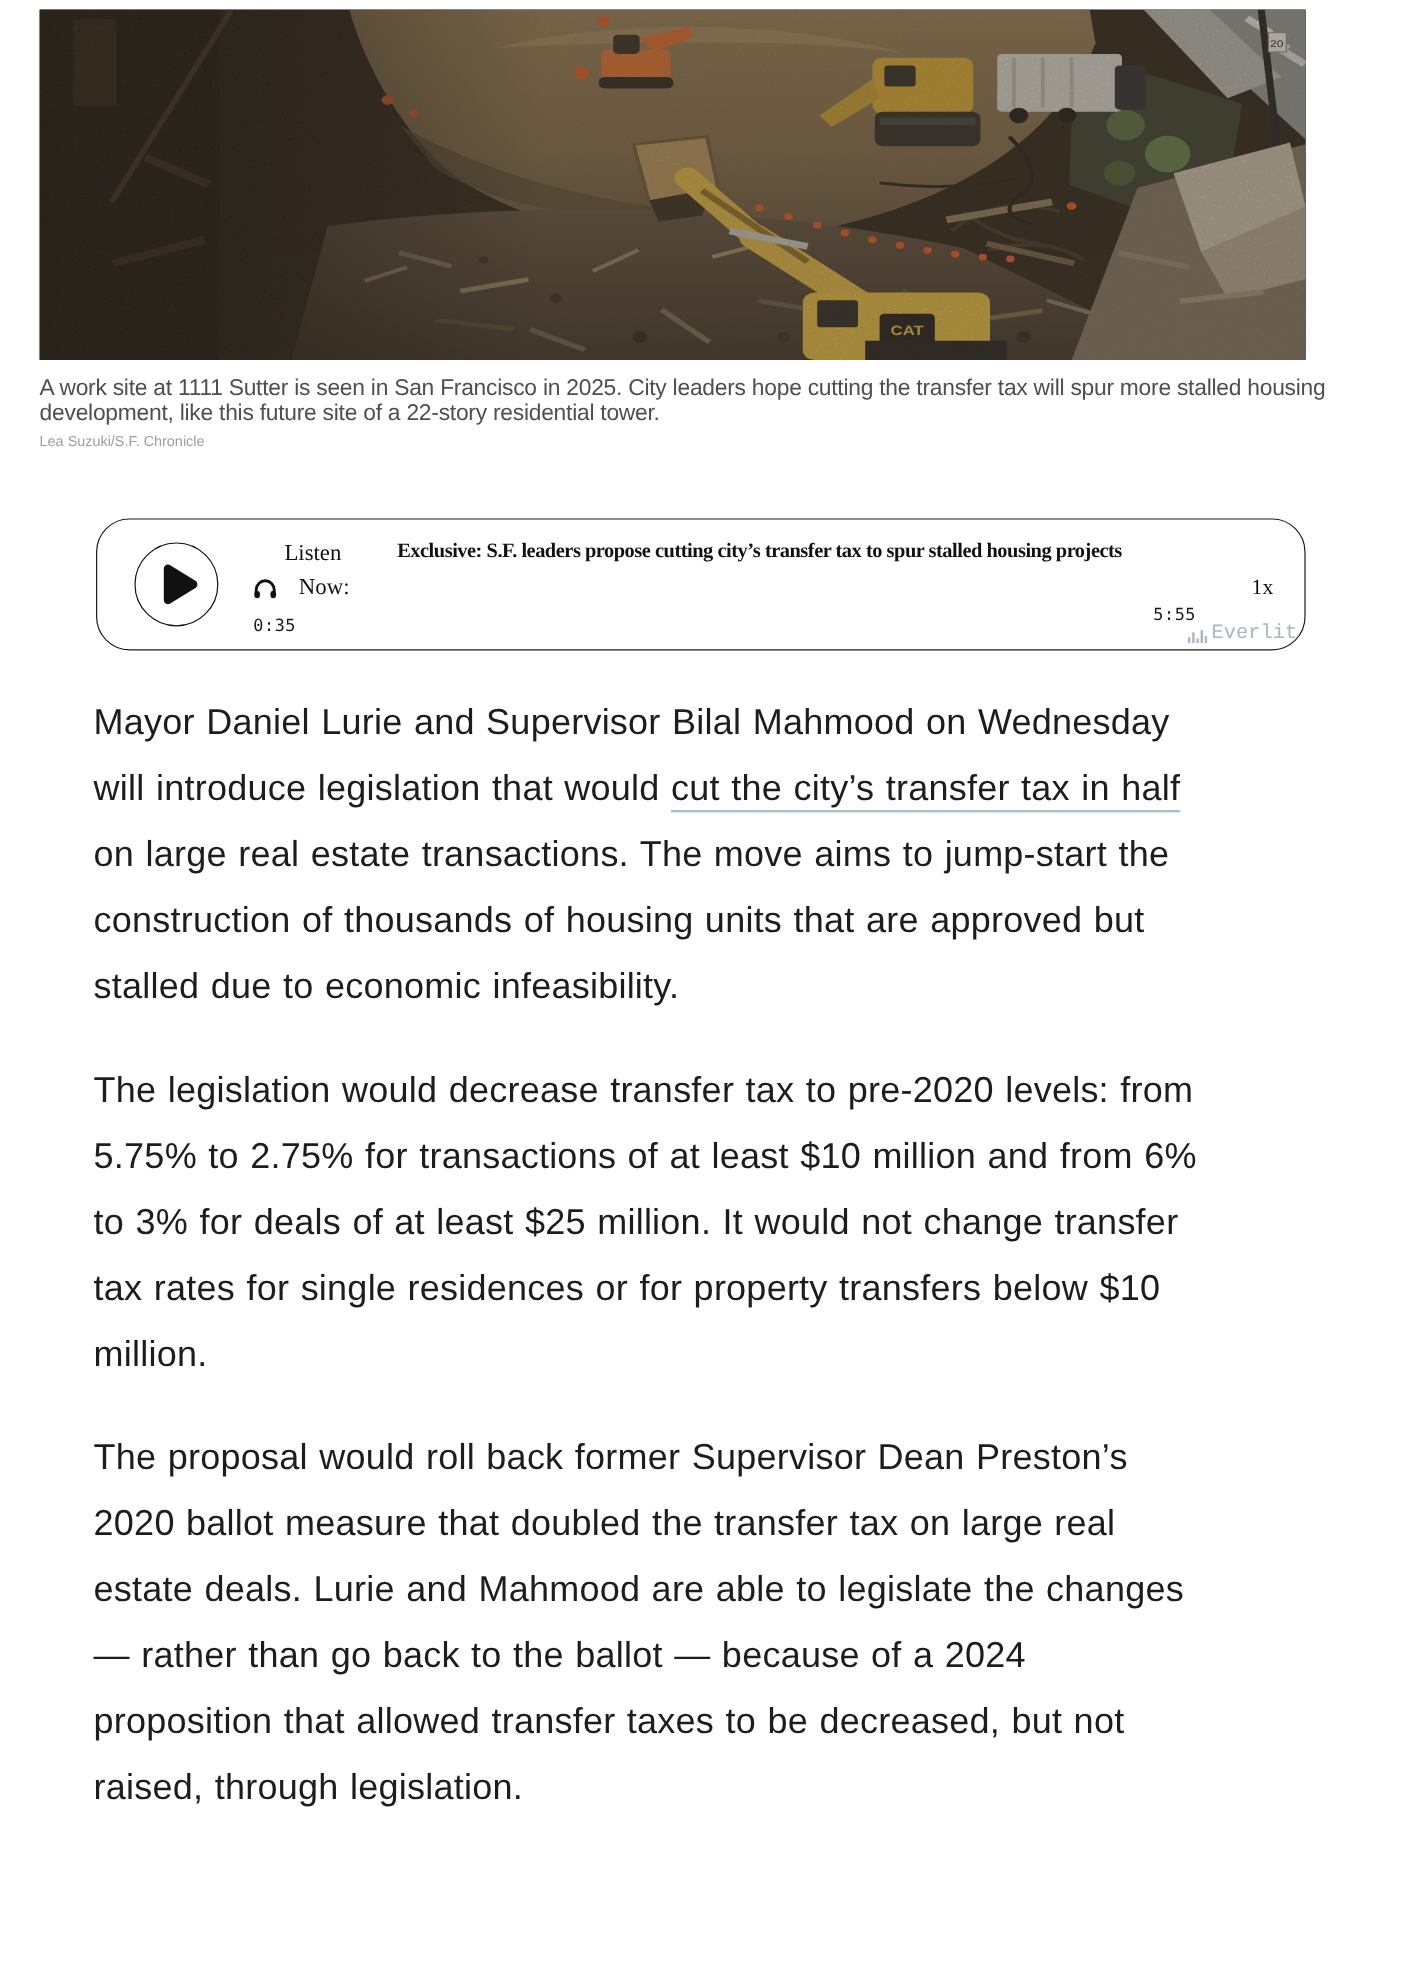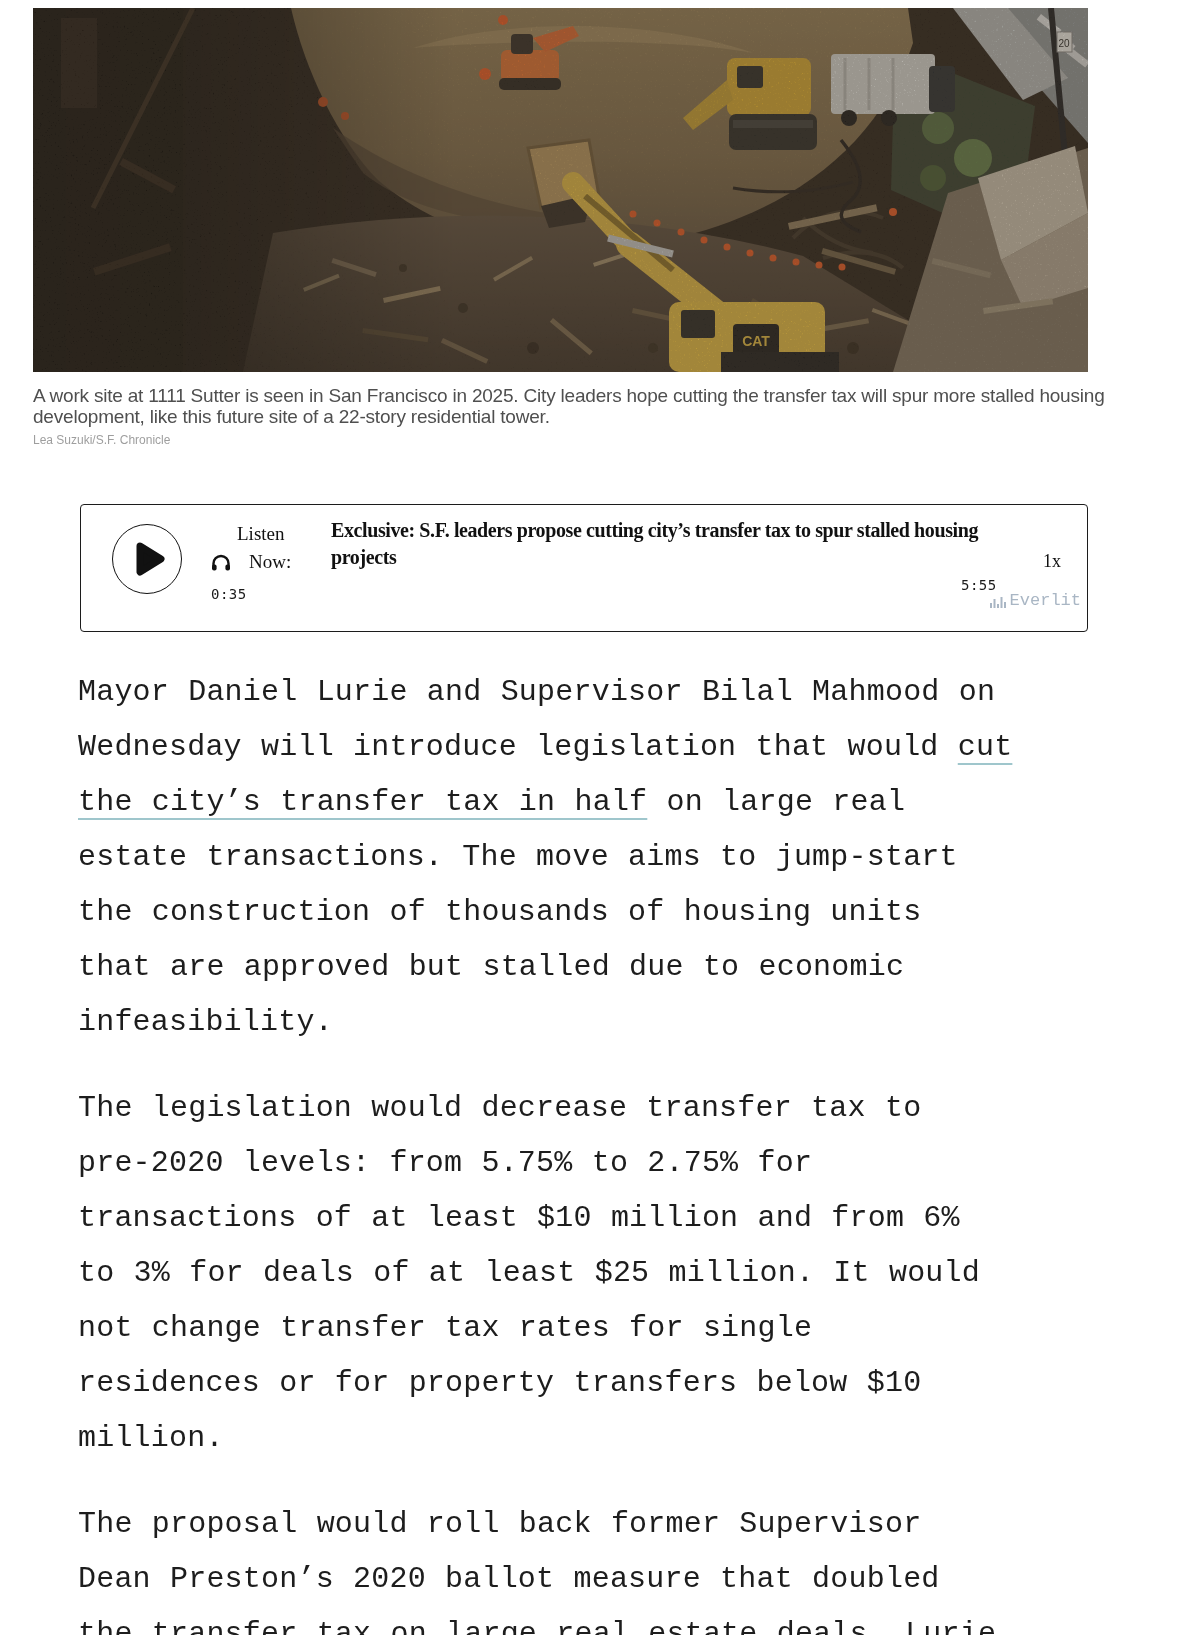--- a/index.html
+++ b/index.html
@@ -12,60 +12,60 @@
   }
   *{box-sizing:border-box;}
   html,body{margin:0;padding:0;}
   body{
     width:1179px;height:1635px;overflow:hidden;background:#fff;
     font-family:"Liberation Sans",sans-serif;
   }
   .page{position:relative;width:1179px;height:1635px;background:#fff;}
 
   
-  .hero{margin:8px 0 0 33px;width:1055px;height:364px;overflow:hidden;background:#1b150f;}
+  .hero{margin:8px 0 0 33px;width:1055px;height:292px;overflow:hidden;background:#1b150f;}
   .hero svg{display:block;width:100%;height:100%;}
   figure{margin:0;padding:0;}
   figcaption{margin:13px 0 0 33px;width:1106px;}
   .caption{margin:0;font-size:19px;line-height:21px;letter-spacing:-0.2px;color:var(--caption_text);}
   .credit{margin:6px 0 0 0;font-size:12px;line-height:15px;color:var(--credit_text);}
 
   
   .player{
-    position:relative;margin:56px 0 0 80px;width:1008px;height:128px;
-    border:1.5px solid var(--player_border);border-radius:4px;background:#fff;
+    position:relative;margin:56px 0 0 80px;width:1008px;height:110px;
+    border:1.5px solid var(--player_border);border-radius:28px;background:#fff;
   }
   .play{
     position:absolute;left:31px;top:19px;width:70px;height:70px;border-radius:50%;
     border:1.6px solid #111;background:#fff;padding:0;cursor:pointer;
     display:flex;align-items:center;justify-content:center;
   }
   .play svg{margin-left:5px;}
   .listen{position:absolute;left:130px;top:15px;color:#111;font-family:"Liberation Serif",serif;font-size:19px;line-height:28px;}
   .listen .l1{padding-left:26px;}
   .listen .l2{display:flex;align-items:center;gap:18px;}
   .listen .time{font-family:"DejaVu Sans Mono",monospace;font-size:14px;letter-spacing:0.5px;padding-top:4px;color:#1a1a1a;}
   .ep-title{
     position:absolute;left:250px;top:12px;width:660px;margin:0;
-    font-family:"Liberation Serif",serif;font-weight:700;font-size:20px;line-height:27px;
+    font-family:"Liberation Serif",serif;font-weight:700;font-size:17px;line-height:27px;
     letter-spacing:-0.4px;color:#111;
   }
   .speed{position:absolute;right:26px;top:46px;font-family:"Liberation Serif",serif;font-size:18px;color:#111;cursor:pointer;}
   .duration{position:absolute;left:880px;top:72px;font-family:"DejaVu Sans Mono",monospace;font-size:14px;letter-spacing:0.5px;color:#1a1a1a;}
   .brand{
     position:absolute;right:6px;top:86px;display:flex;align-items:flex-start;gap:4px;
     font-family:Liberation Mono, monospace;font-size:17px;color:var(--brand_everlit);cursor:pointer;
   }
   .brand svg{align-self:flex-end;margin-bottom:2px;}
 
   
   article{margin:33px 0 0 78px;width:935px;}
   article p{
     margin:0 0 31px 0;
-    font-family:Liberation Mono, monospace;font-size:30px;line-height:55px;
+    font-family:Liberation Sans, sans-serif;font-size:30px;line-height:55px;
     letter-spacing:0.2px;word-spacing:1px;color:var(--body_text);
   }
   a.body-link{
     color:var(--body_text);text-decoration:underline;
     text-decoration-color:var(--link_underline);
     text-decoration-thickness:2px;text-underline-offset:8px;
   }
 </style>
 </head>
 <body>

